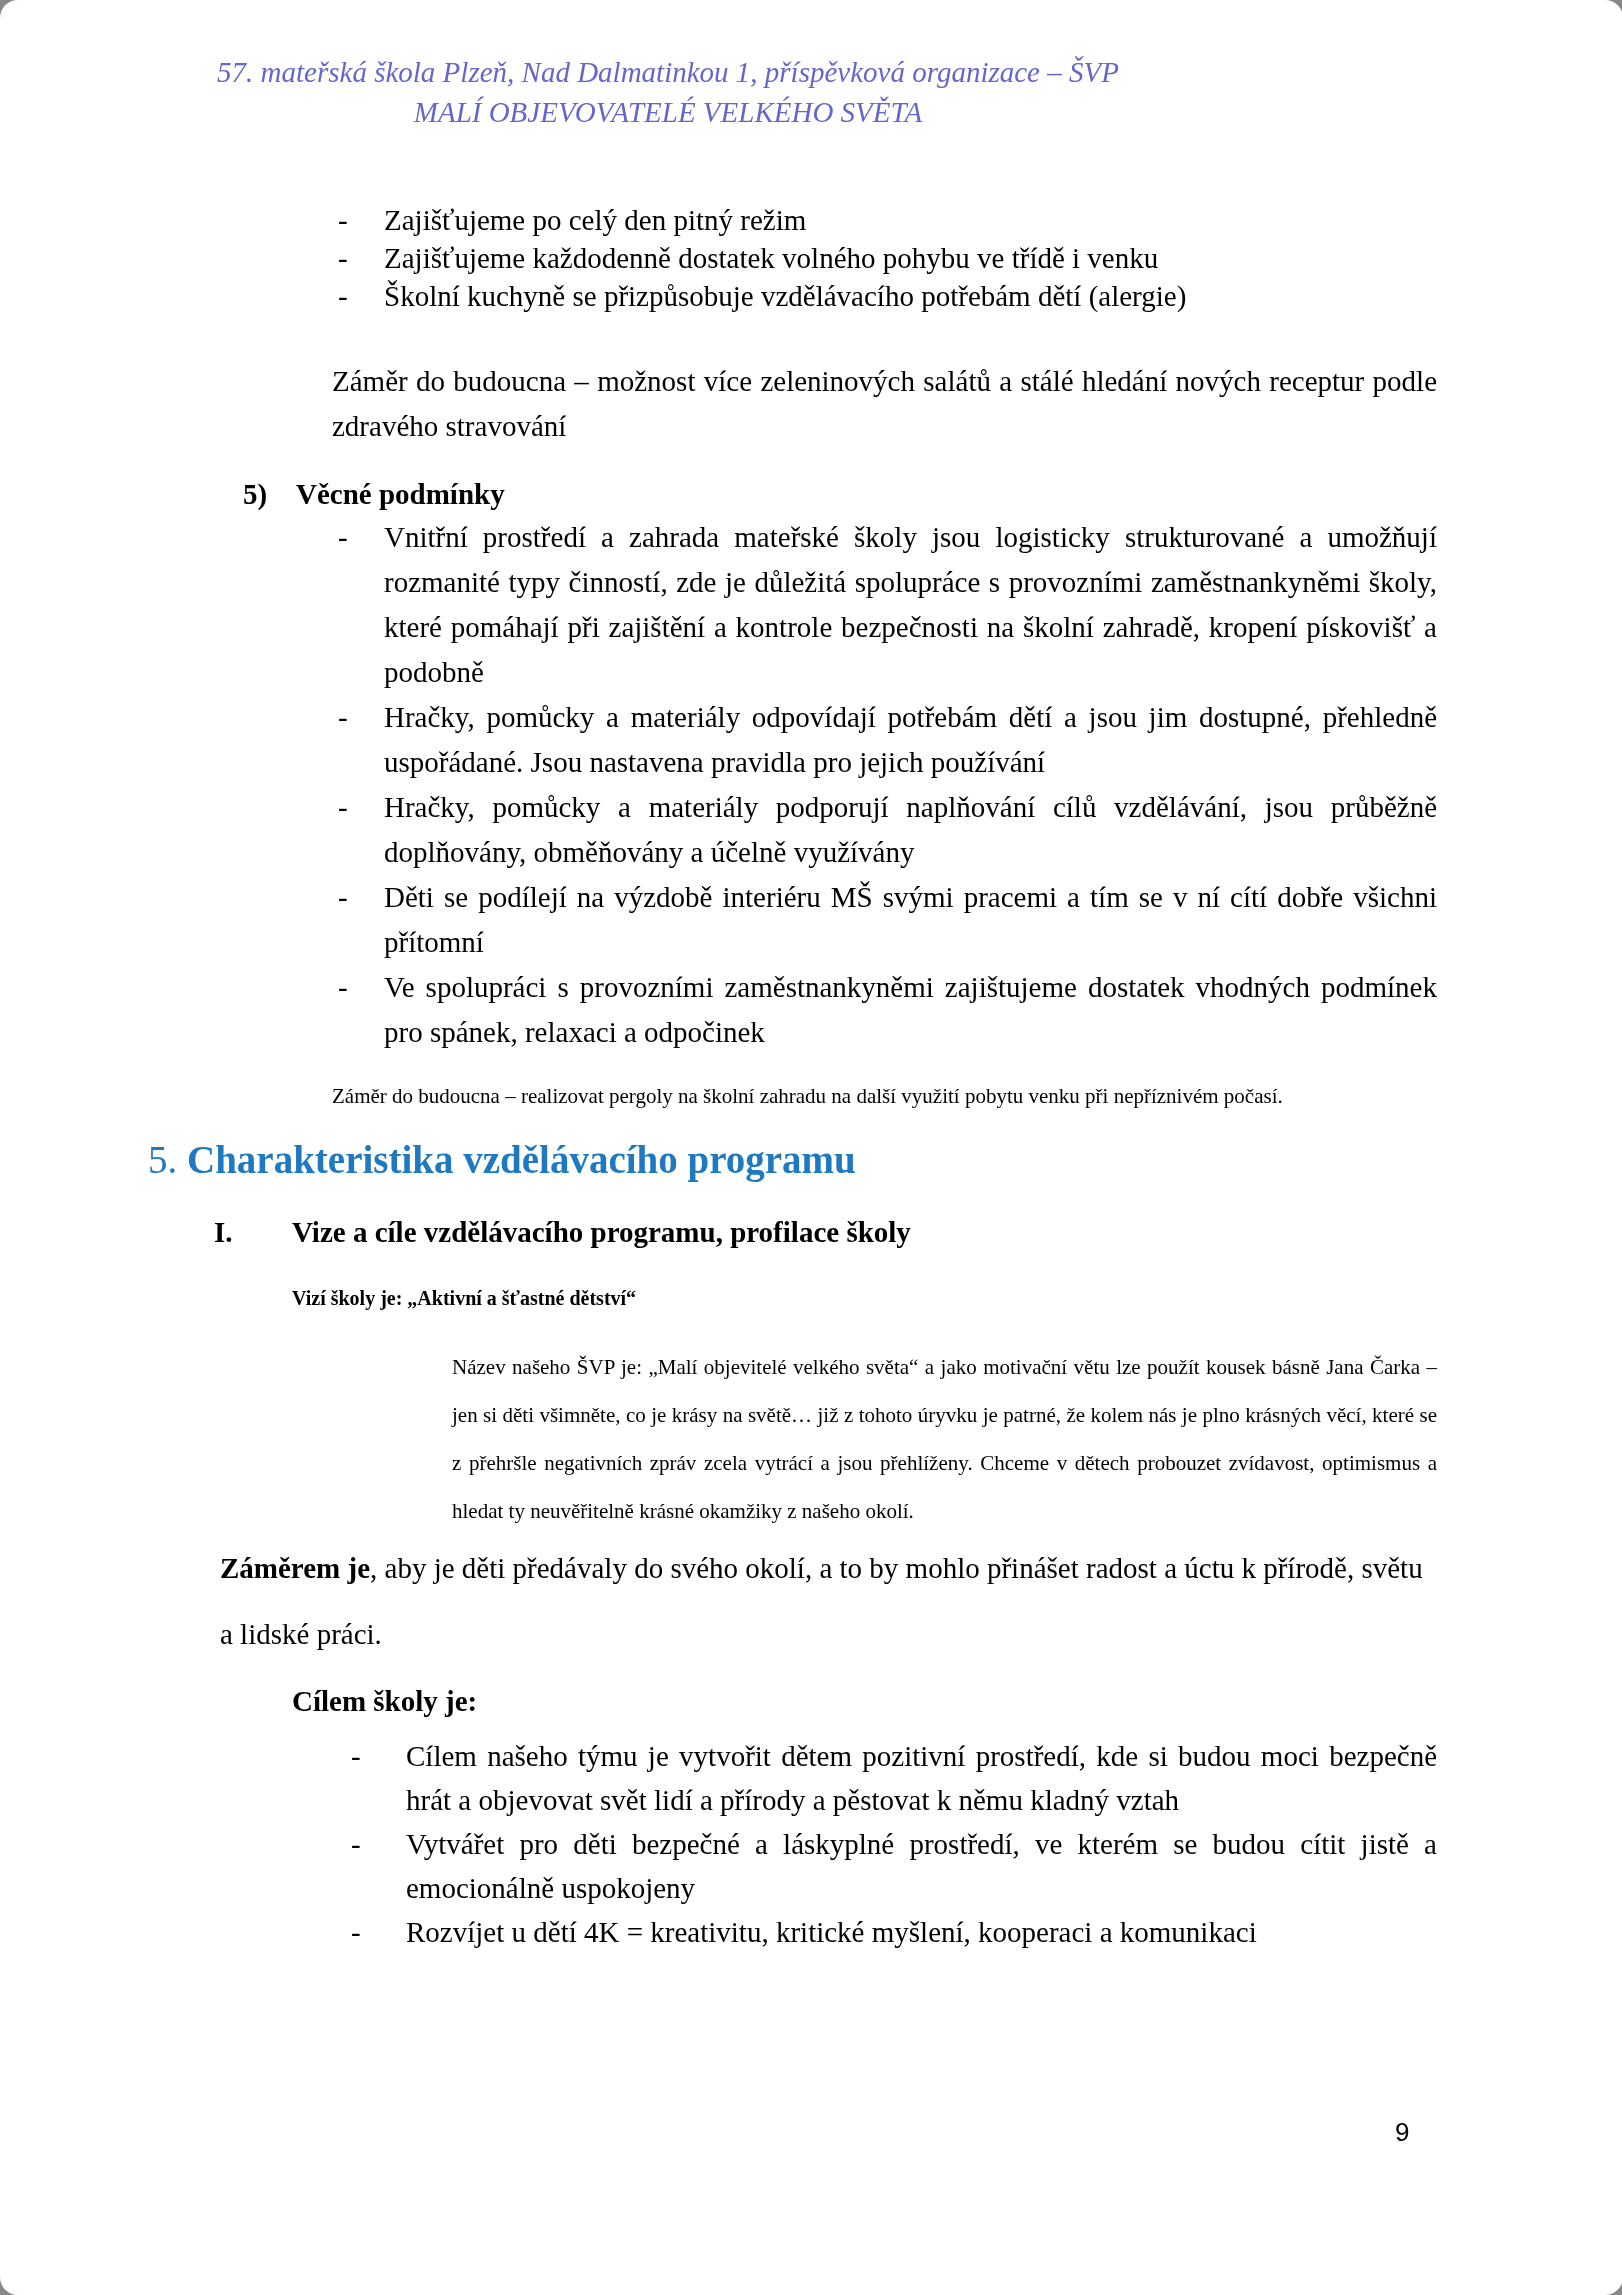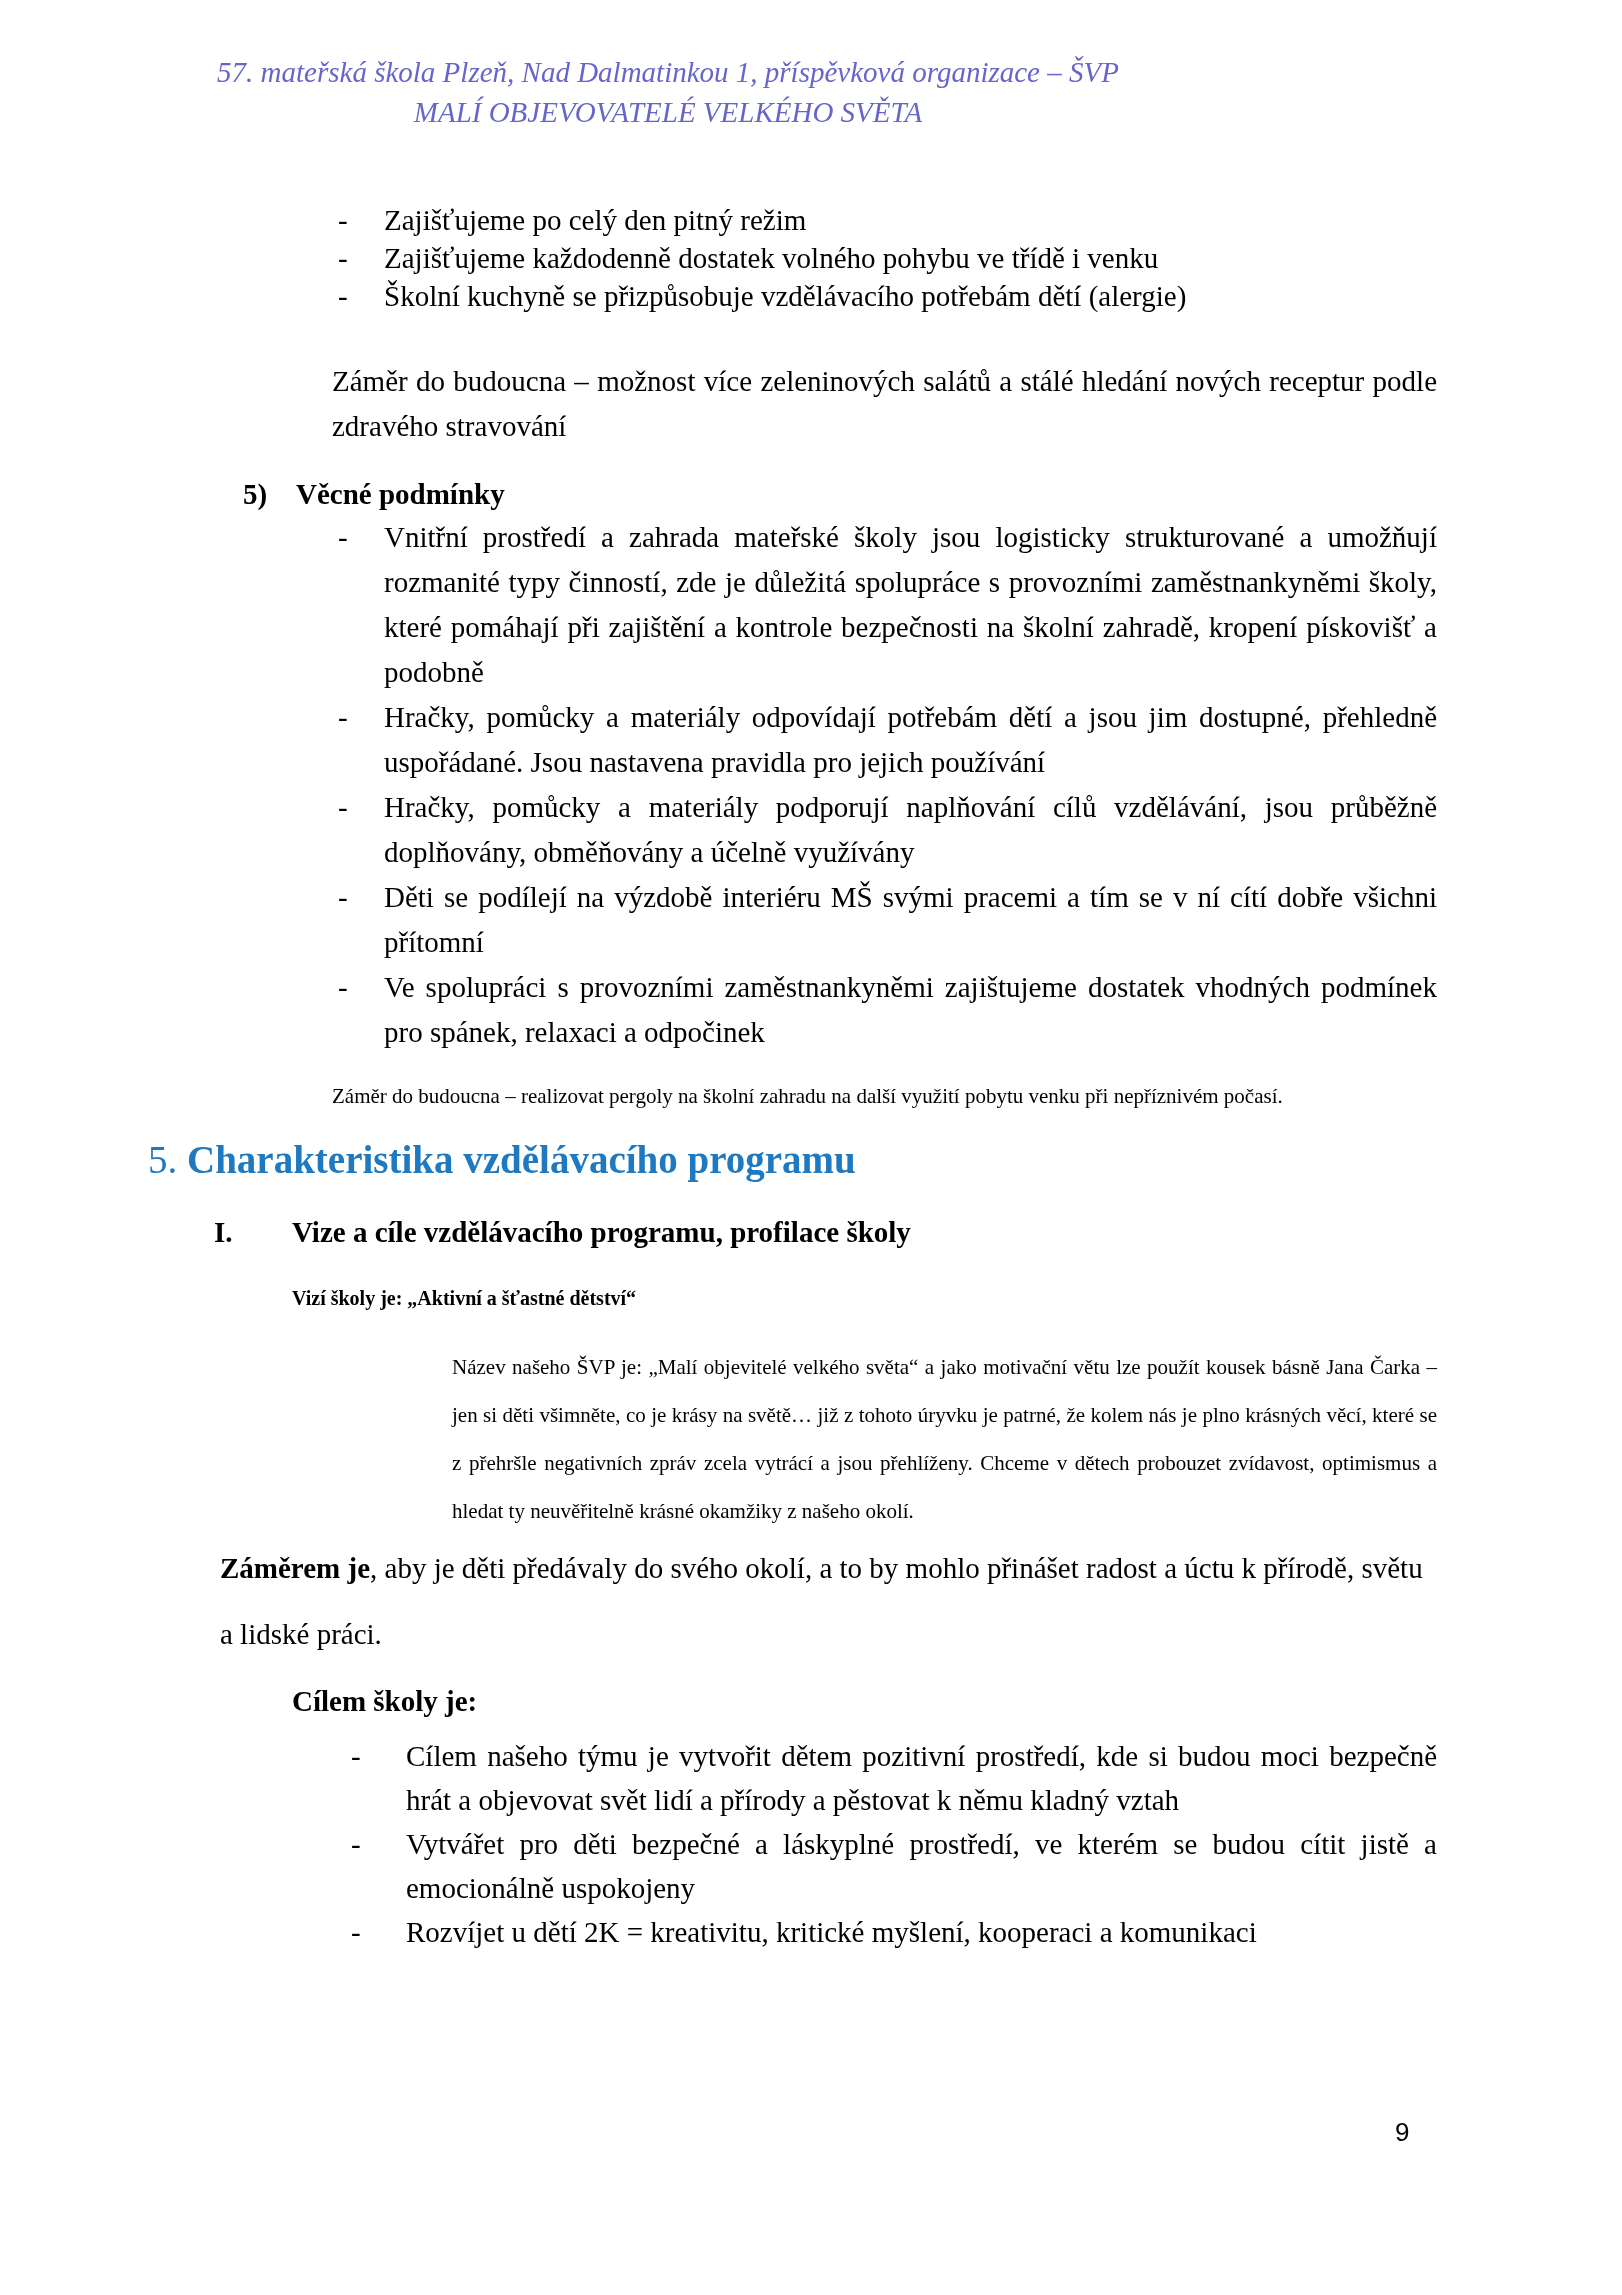--- a/index.html
+++ b/index.html
@@ -11,20 +11,21 @@
   *{margin:0;padding:0;box-sizing:border-box;}
   html,body{background:#888;}
   .page{
     width:1623px;height:2295px;
     background:var(--page-bg);
     position:relative;
     margin:0 auto;
     font-family:"Liberation Serif","DejaVu Serif",serif;
     color:var(--text-color);
     overflow:hidden;
+    border-radius:18px;
   }
   .content{padding:52px 186px 0 110px;}
 
   
   .doc-header{
     width:1116px;
     text-align:center;
     font-style:italic;
     color:var(--header-color);
     font-size:29px;
@@ -209,21 +210,21 @@
       <div class="li">
         <span class="dash">-</span>
         <div class="t">Cílem našeho týmu je vytvořit dětem pozitivní prostředí, kde si budou moci bezpečně hrát a objevovat svět lidí a přírody a pěstovat k němu kladný vztah</div>
       </div>
       <div class="li">
         <span class="dash">-</span>
         <div class="t">Vytvářet pro děti bezpečné a láskyplné prostředí, ve kterém se budou cítit jistě a emocionálně uspokojeny</div>
       </div>
       <div class="li">
         <span class="dash">-</span>
-        <div class="t">Rozvíjet u dětí 2K = kreativitu, kritické myšlení, kooperaci a komunikaci</div>
+        <div class="t">Rozvíjet u dětí 4K = kreativitu, kritické myšlení, kooperaci a komunikaci</div>
       </div>
     </div>
 
   </div>
 
   <div class="page-number">9</div>
 </div>
 
 
 </body></html>

